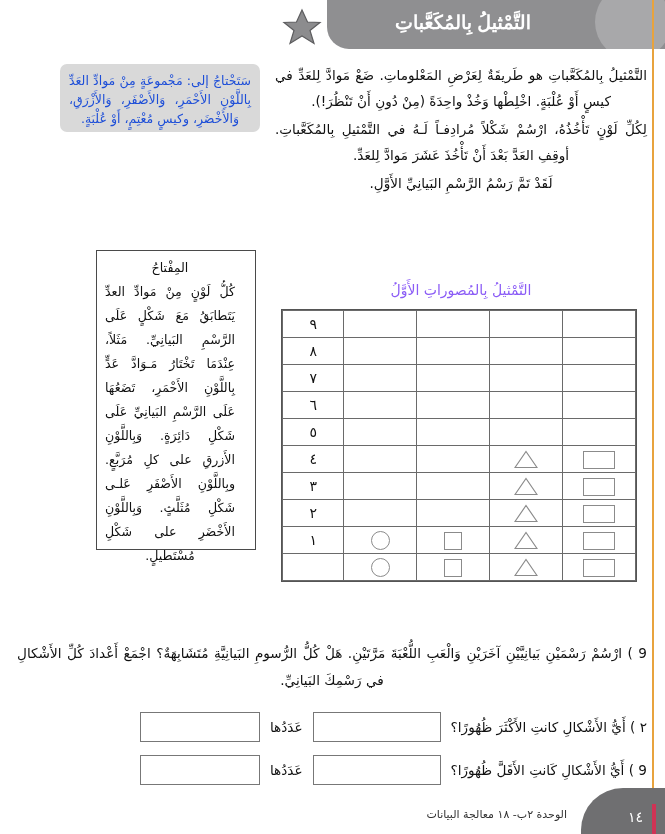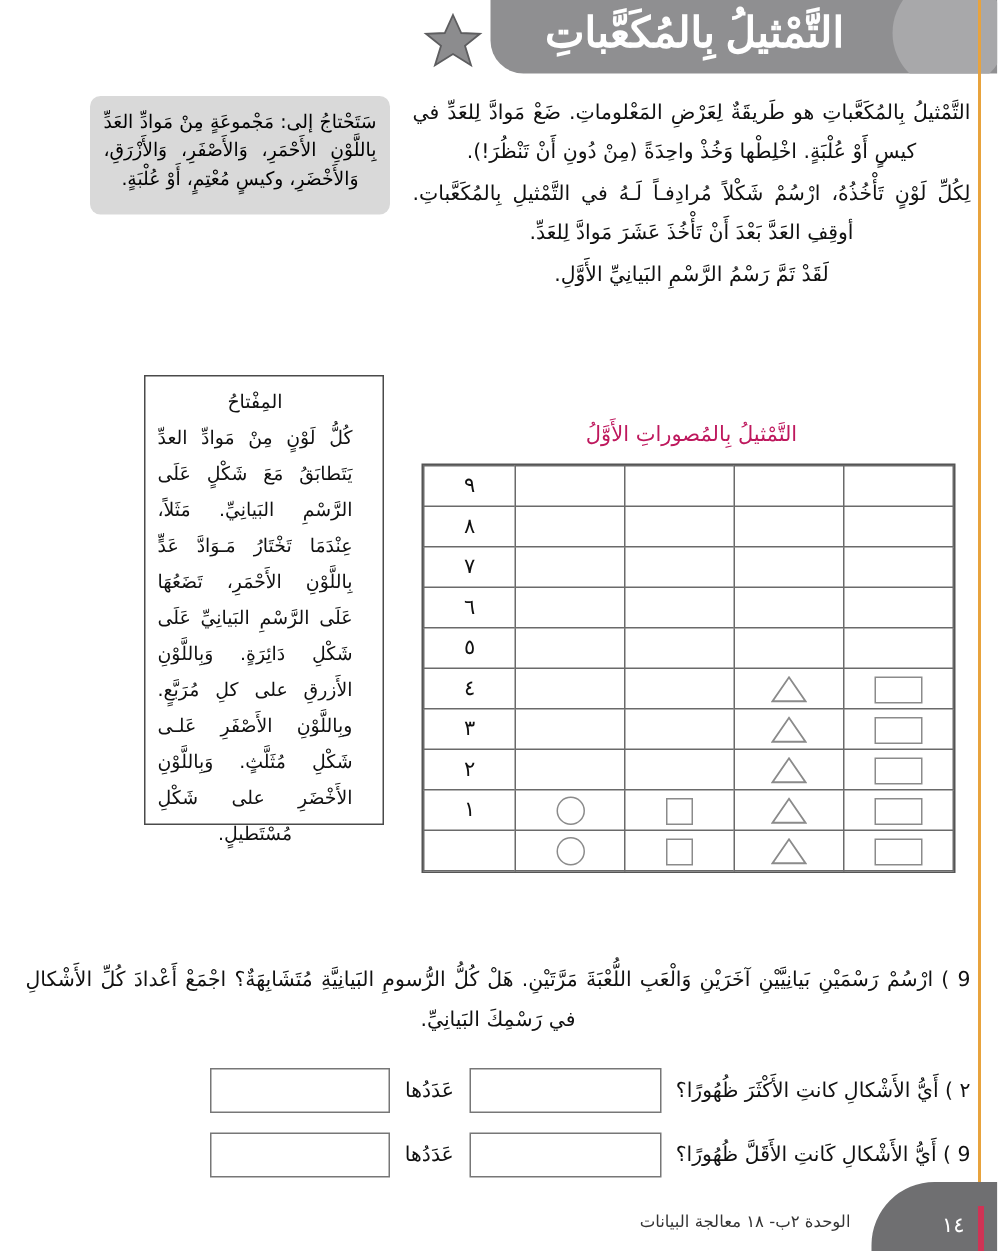--- a/index.html
+++ b/index.html
@@ -39,23 +39,23 @@
     border-radius: 50%;
     background: #a8a8aa;
   }
   .header-title {
     position: absolute;
     top: 6px;
     right: 78px;
     width: 248px;
     text-align: center;
     color: #ffffff;
-    font-size: 28px;
+    font-size: 19px;
     font-weight: bold;
-    font-family: Liberation Serif, serif;
+    font-family: Liberation Sans, sans-serif;
     letter-spacing: 0px;
     line-height: 34px;
     white-space: nowrap;
   }
   .star-icon {
     position: absolute;
     top: 8px;
     right: 343px;
     width: 40px;
     height: 38px;
@@ -72,25 +72,25 @@
   }
 
   
   .note-box {
     position: absolute;
     top: 64px;
     right: 405px;
     width: 200px;
     background: #d9d9d9;
     border-radius: 7px;
-    padding: 7px 9px 15px 9px;
+    padding: 7px 9px 4px 9px;
     box-sizing: border-box;
     font-size: 12.5px;
     line-height: 19px;
-    color: #000000;
+    color: #1d4ed8;
     text-align: justify;
     text-align-last: center;
   }
 
   
   .body-col {
     position: absolute;
     top: 62px;
     right: 18px;
     width: 372px;
@@ -107,21 +107,21 @@
     text-align: center;
     text-align-last: center;
   }
   .chart-heading {
     position: absolute;
     top: 282px;
     right: 18px;
     width: 372px;
     text-align: center;
     font-size: 14px;
-    color: #be185d;
+    color: #8b5cf6;
   }
 
   
   .key-box {
     position: absolute;
     top: 250px;
     right: 409px;
     width: 160px;
     height: 300px;
     border: 1.6px solid #4a4a4a;

